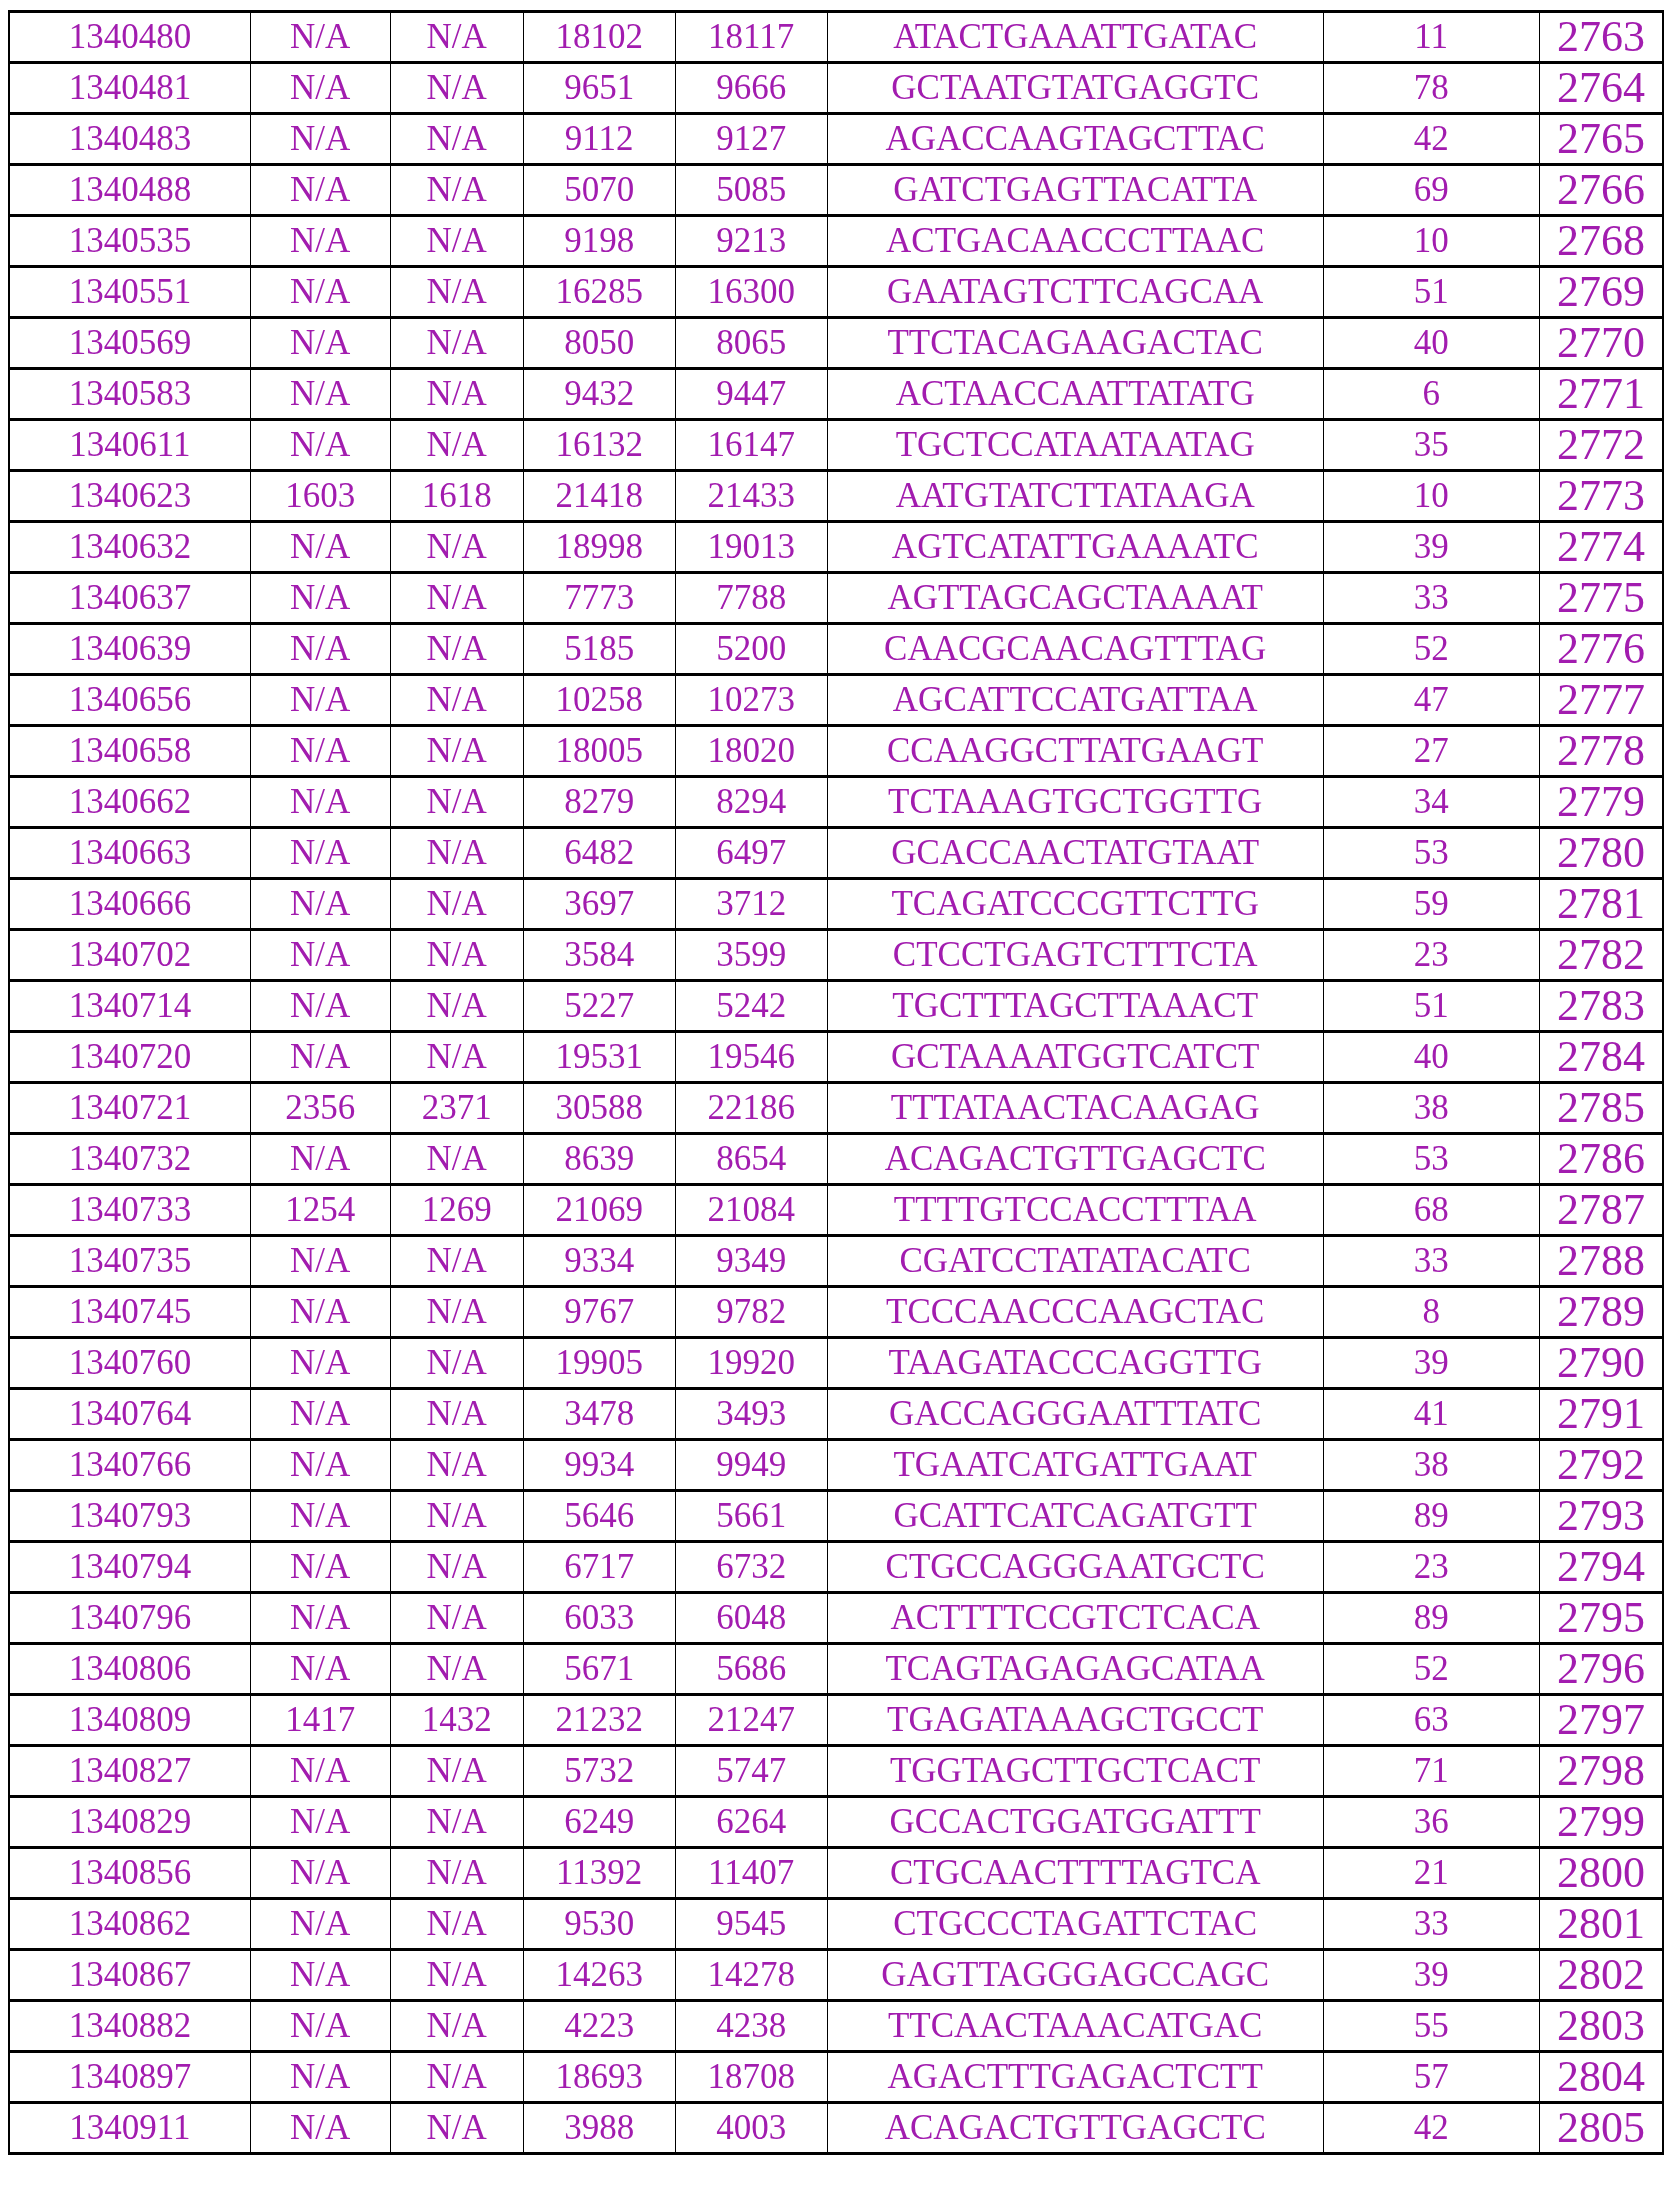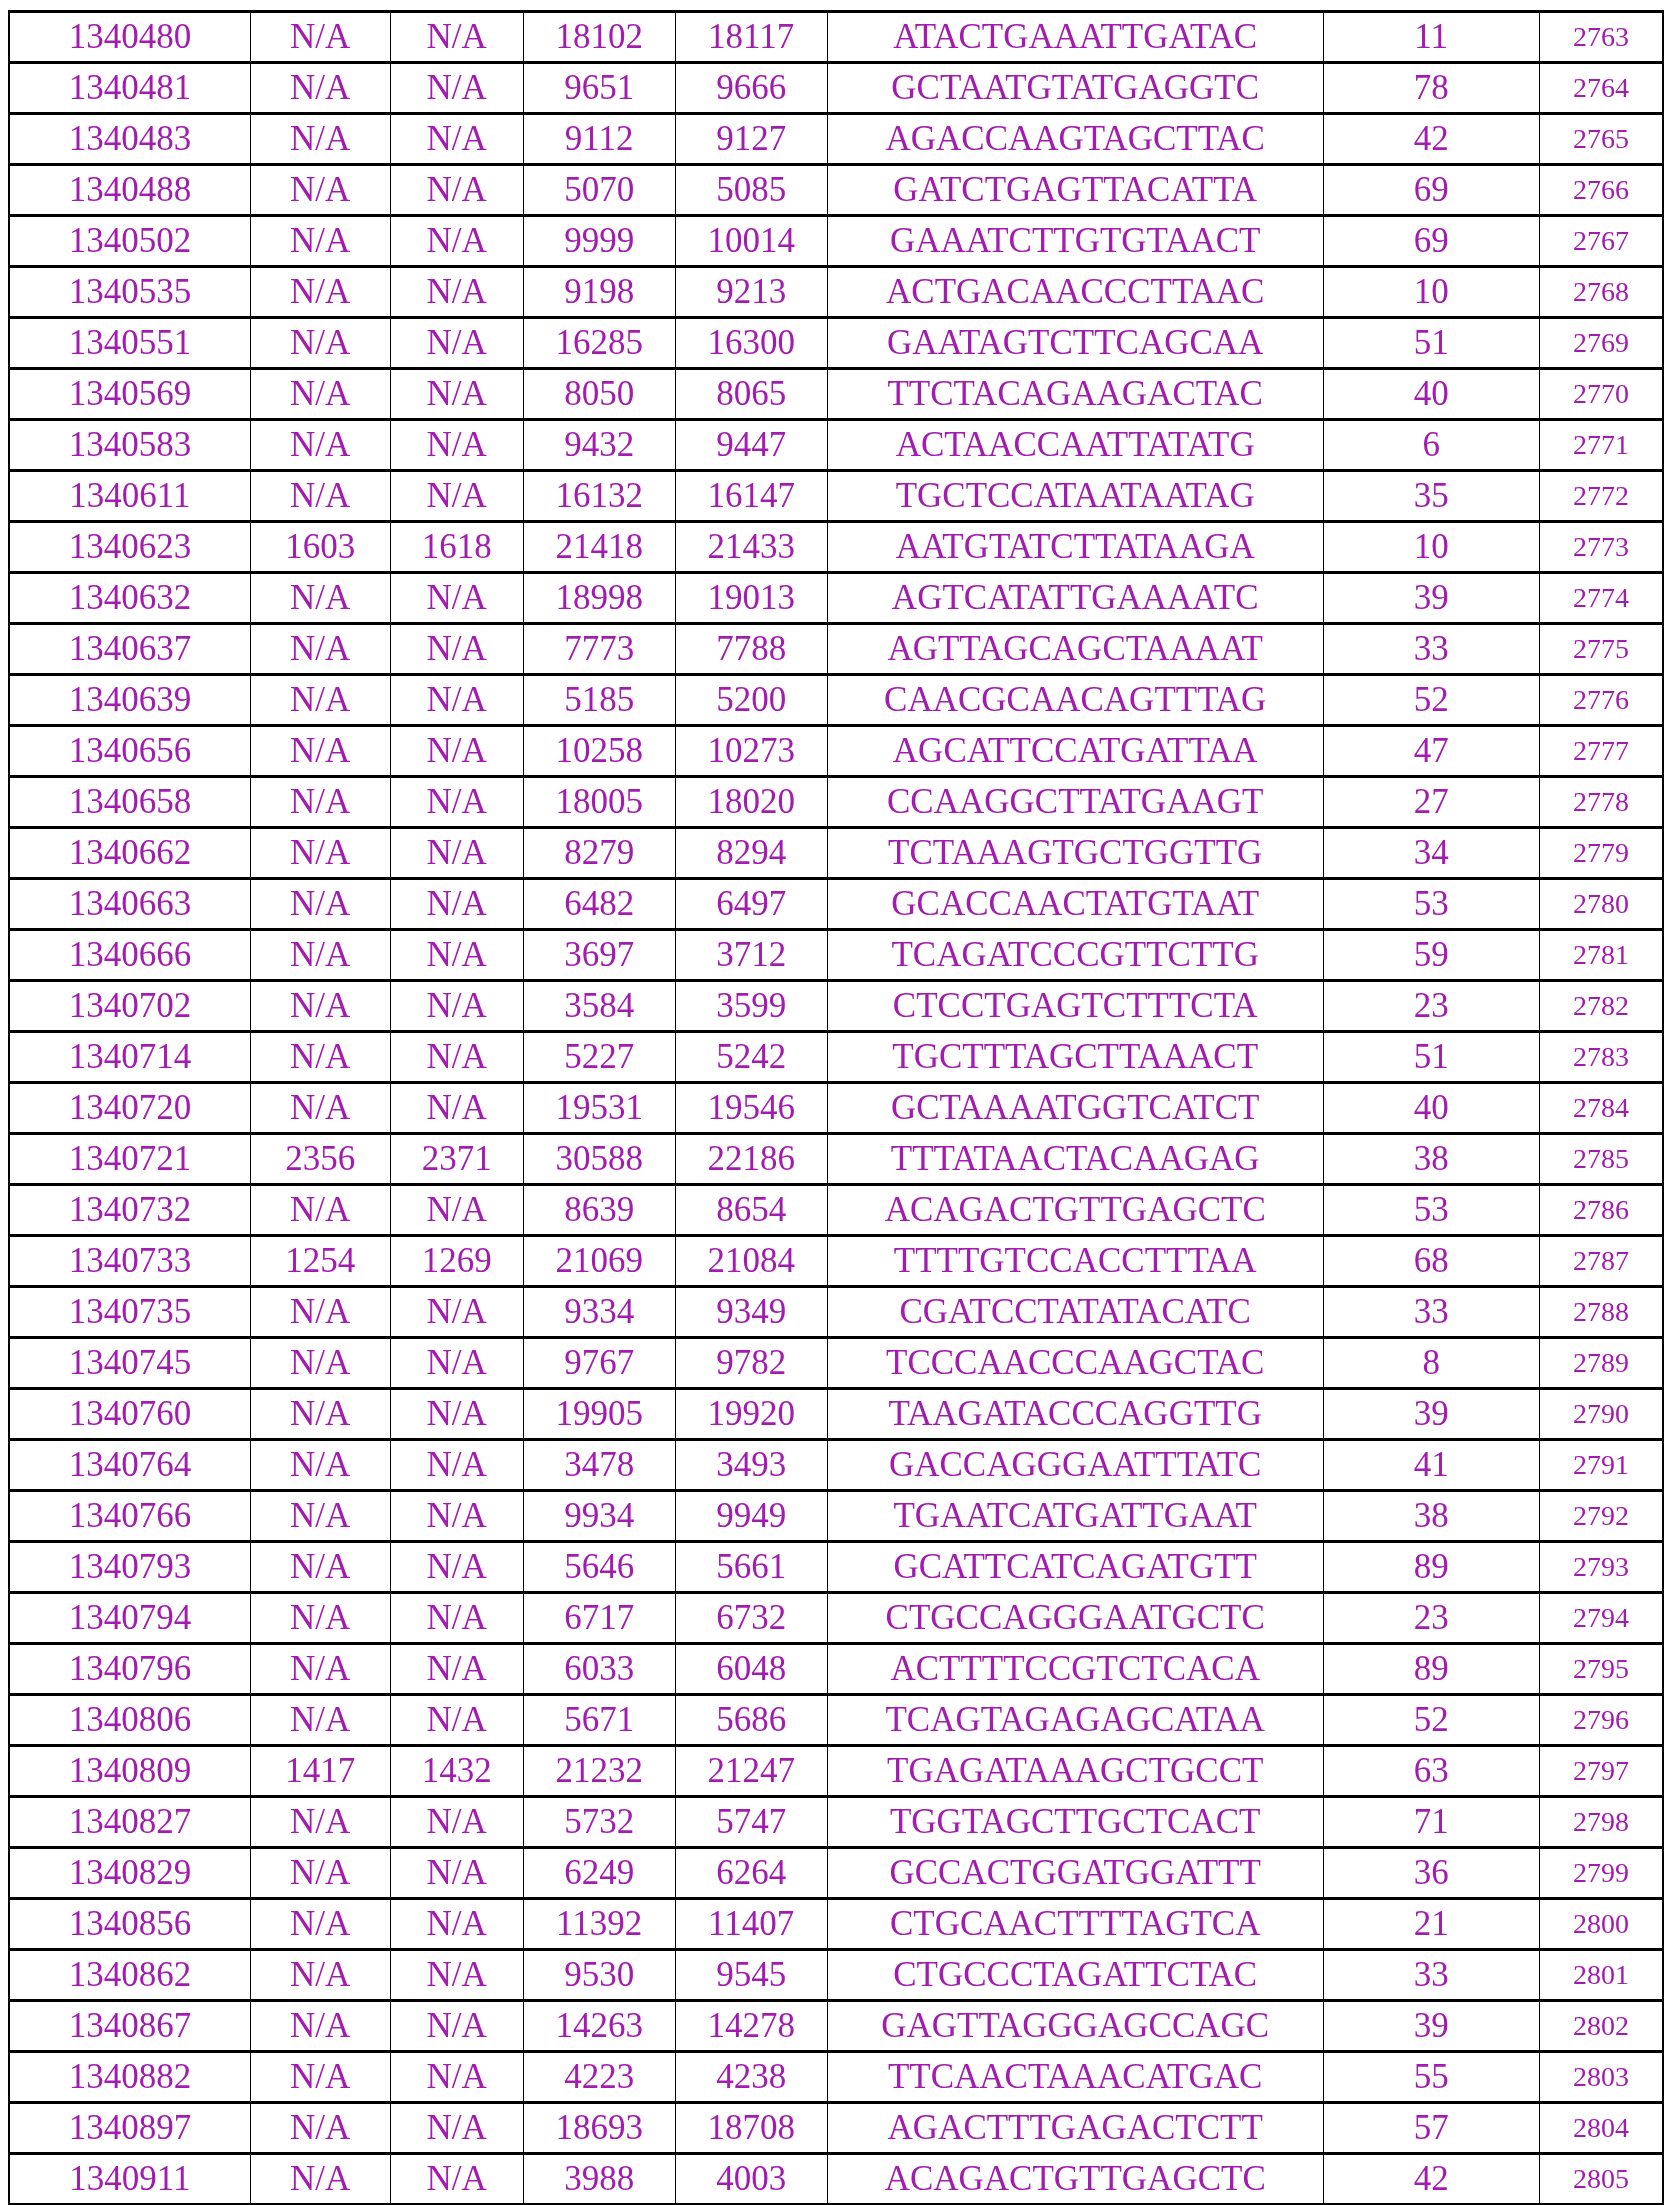--- a/index.html
+++ b/index.html
@@ -23,21 +23,21 @@
     vertical-align: middle;
     border-top: 3.3px solid #000;
     border-bottom: 3.3px solid #000;
     border-left: 1.6px solid #000;
     border-right: 1.6px solid #000;
     line-height: 47px;
     white-space: nowrap;
     overflow: hidden;
   }
   table.seq-table td.c-seq { letter-spacing: 0; font-family: Liberation Serif, serif; }
-  table.seq-table td.c-seqid { font-size: 28px; }
+  table.seq-table td.c-seqid { font-size: 44px; }
 </style>
 </head>
 <body>
 
 <table class="seq-table">
   <colgroup>
     <col style="width:241px">
     <col style="width:140px">
     <col style="width:133px">
     <col style="width:152px">
@@ -81,30 +81,20 @@
         <td class="c-id">1340488</td>
         <td class="c-s1">N/A</td>
         <td class="c-e1">N/A</td>
         <td class="c-s2">5070</td>
         <td class="c-e2">5085</td>
         <td class="c-seq">GATCTGAGTTACATTA</td>
         <td class="c-val">69</td>
         <td class="c-seqid">2766</td>
       </tr>
       <tr>
-        <td class="c-id">1340502</td>
-        <td class="c-s1">N/A</td>
-        <td class="c-e1">N/A</td>
-        <td class="c-s2">9999</td>
-        <td class="c-e2">10014</td>
-        <td class="c-seq">GAAATCTTGTGTAACT</td>
-        <td class="c-val">69</td>
-        <td class="c-seqid">2767</td>
-      </tr>
-      <tr>
         <td class="c-id">1340535</td>
         <td class="c-s1">N/A</td>
         <td class="c-e1">N/A</td>
         <td class="c-s2">9198</td>
         <td class="c-e2">9213</td>
         <td class="c-seq">ACTGACAACCCTTAAC</td>
         <td class="c-val">10</td>
         <td class="c-seqid">2768</td>
       </tr>
       <tr>

